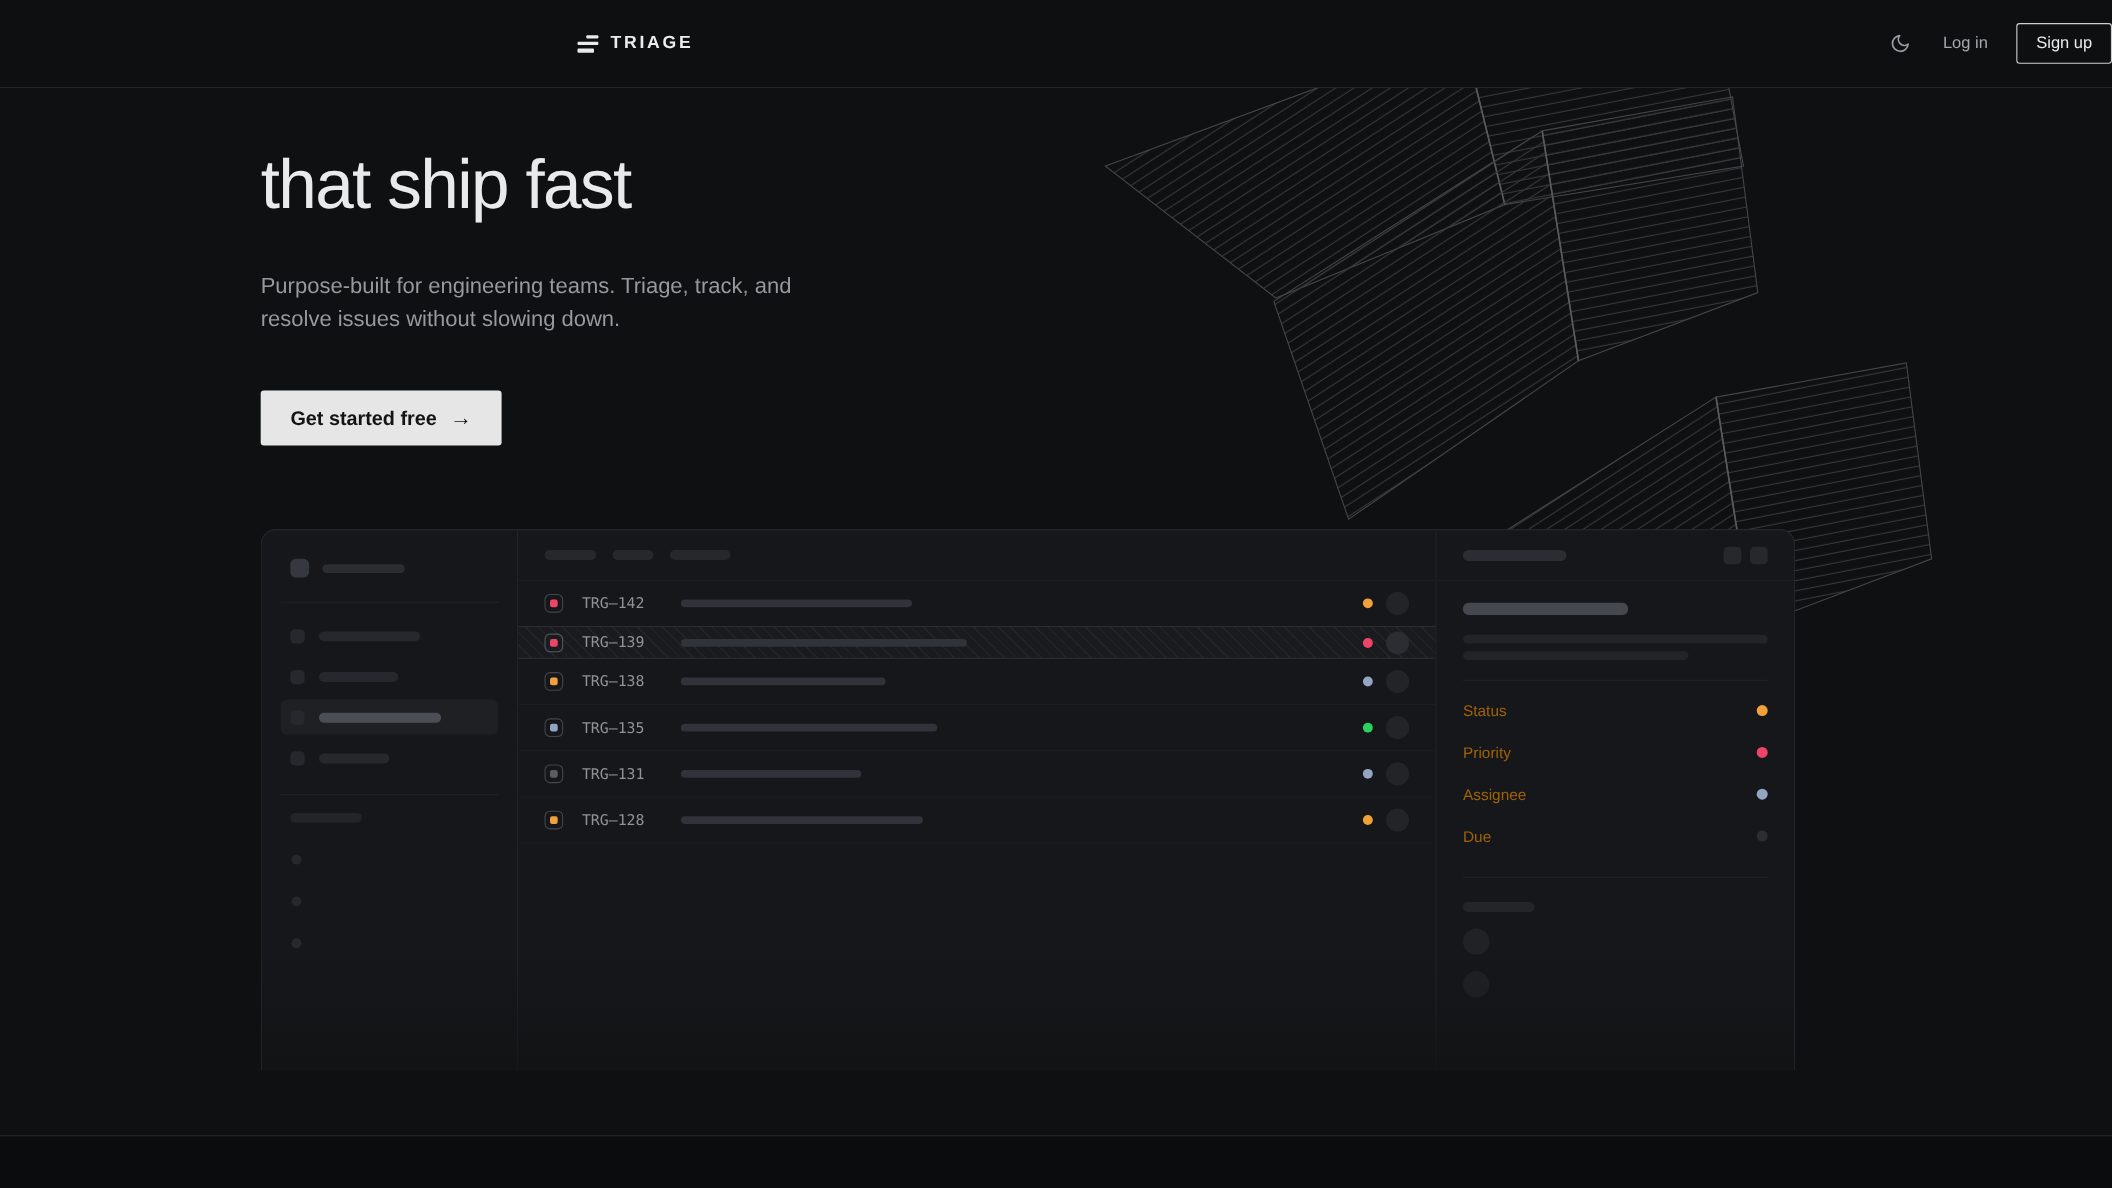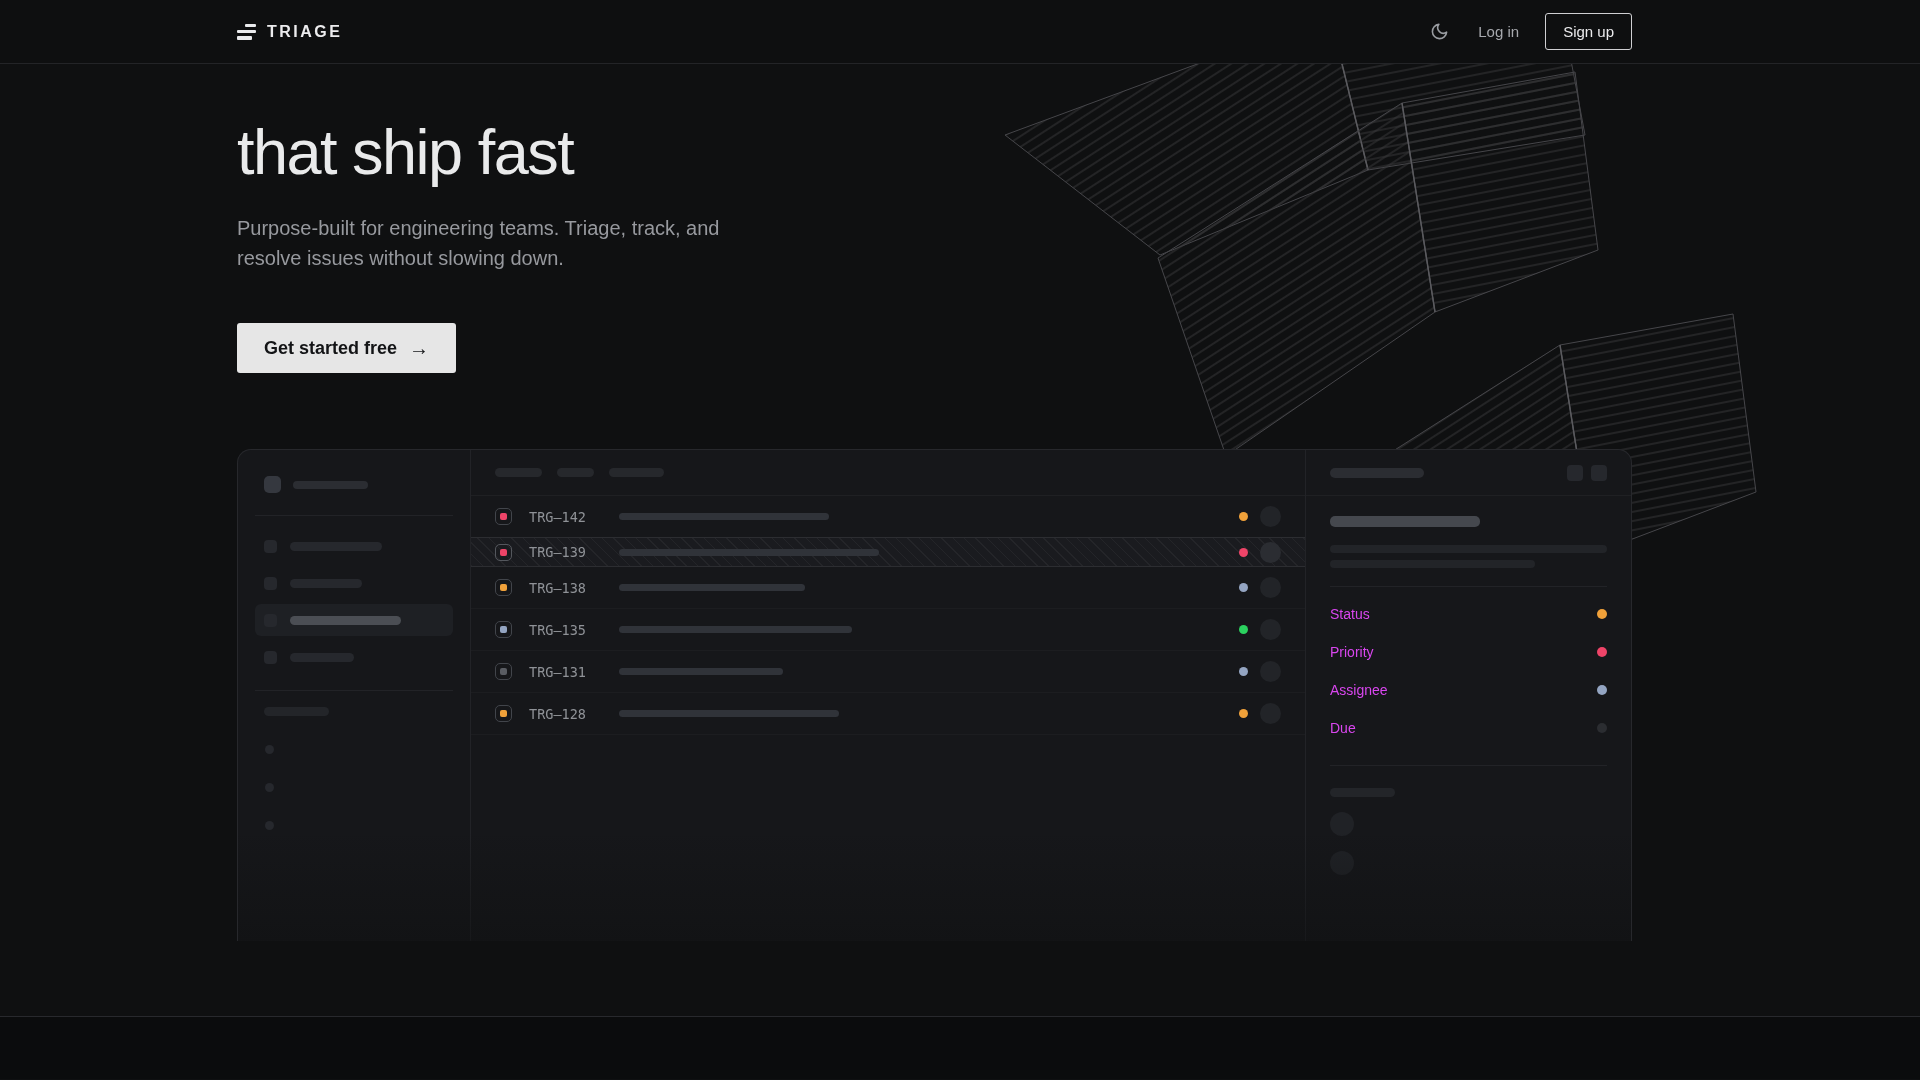--- a/index.html
+++ b/index.html
@@ -1,21 +1,21 @@
 <!DOCTYPE html>
 <html><head>
 <meta charset="utf-8">
 <style>
   * { margin:0; padding:0; box-sizing:border-box; }
   html,body { width:1920px; height:1080px; overflow:hidden; background:#0f1011;
     font-family:"Liberation Sans", sans-serif; }
 
   
-  .header { position:relative; z-index:10; height:64px; background:#0e0f10;
-    border-bottom:1px solid #232427; display:flex; align-items:center; }
+  .header { position:relative; z-index:10; height:80px; background:#0e0f10;
+    border-bottom:1px solid #232427; display:flex; align-items:center;justify-content:flex-end; }
   .container { width:1395px; margin-left:237px; }
   .header .container { display:flex; align-items:center; justify-content:space-between; }
   .brand { display:flex; align-items:center; gap:11px; }
   .brand-icon { width:19px; height:16px; display:flex; flex-direction:column; justify-content:space-between; align-items:flex-start; }
   .brand-icon i { display:block; height:3.2px; border-radius:1px; background:#e9eaec; }
   .brand-icon i:nth-child(1){ width:11px; margin-left:8px; }
   .brand-icon i:nth-child(2){ width:19px; }
   .brand-icon i:nth-child(3){ width:15px; }
   .brand-name { color:#ececee; font-size:16px; font-weight:700; letter-spacing:2.5px; }
   .header-right { display:flex; align-items:center; gap:26px; }
@@ -23,21 +23,21 @@
   .login-link { color:#a6a8ad; font-size:15px; text-decoration:none; cursor:pointer; background:none; border:none; }
   .signup-btn { background:transparent; border:1px solid #cfcfd2; color:#ebebed; font-size:15px;
     padding:9px 17px; border-radius:3px; cursor:pointer; }
 
   
   .hero { position:relative; height:952px; overflow:hidden; }
   .deco-svg { position:absolute; top:-64px; left:0; z-index:0; pointer-events:none; }
   .hero-content { position:relative; z-index:2; }
   .hero-title { margin-top:52px; font-size:63px; line-height:1.16; font-weight:500;
     letter-spacing:-1.5px; color:#e9eaeb; }
-  .hero-sub { margin-top:24px; font-size:20px; line-height:30px; color:#97999e; }
+  .hero-sub { margin-top:40px; font-size:20px; line-height:30px; color:#97999e; }
   .cta-btn { margin-top:50px; display:inline-flex; align-items:center; gap:12px;
     background:#e6e6e6; color:#131416; border:none; border-radius:3px;
     height:50px; padding:0 27px; font-size:18px; font-weight:700; cursor:pointer;
     font-family:"Liberation Sans", sans-serif; }
   .cta-arrow { font-size:20px; font-weight:400; }
 
   
   .mockup { position:relative; z-index:3; margin-top:76px; height:492px; width:1395px;
     background:#16171a; border:1px solid #27282c; border-bottom:none;
     border-radius:14px 14px 0 0; display:flex; overflow:hidden; }
@@ -89,21 +89,21 @@
   .win-btns { margin-left:auto; display:flex; gap:8px; }
   .win-btns i { width:16px; height:16px; border-radius:4px; background:#26282d; }
   .detail-body { padding:20px 24px 0 24px; }
   .detail-title { width:150px; height:11px; border-radius:5px; background:#45484e; }
   .desc-bar { height:8px; border-radius:4px; background:#222428; }
   .desc-bar.b1 { width:100%; margin-top:18px; }
   .desc-bar.b2 { width:205px; margin-top:7px; }
   .detail-body .divider { margin-top:18px; }
   .field-list { margin-top:8px; }
   .field-row { height:38px; display:flex; align-items:center; }
-  .field-label { font-size:14px; color:#d946ef; }
+  .field-label { font-size:14px; color:#a16207; }
   .field-dot { margin-left:auto; width:10px; height:10px; border-radius:50%; }
   .detail-foot-label { width:65px; height:9px; background:#232529; border-radius:5px; margin-top:22px; }
   .foot-avatar { width:24px; height:24px; border-radius:50%; background:#202226; margin-top:15px; }
 
   
   .footer-band { position:relative; z-index:10; height:63px; background:#0b0c0d;
     border-top:1px solid #28292d; }
 </style>
 </head>
 <body>

